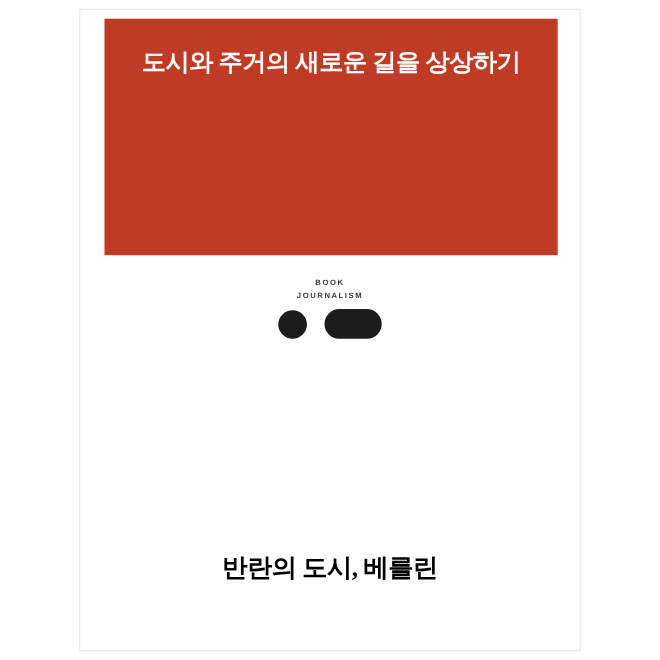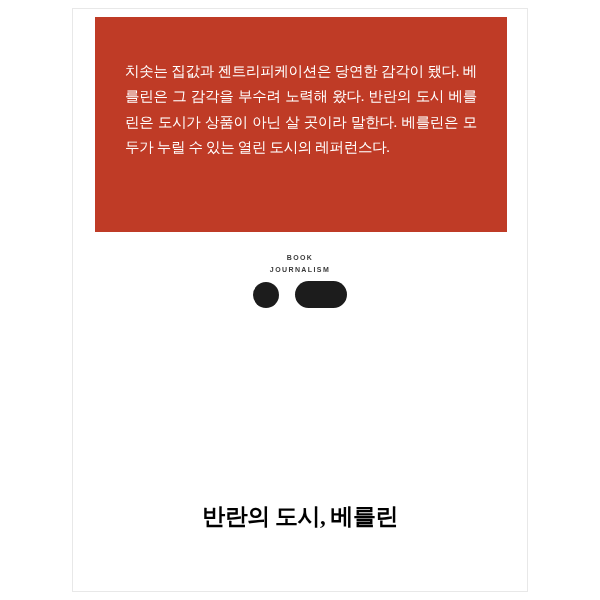--- a/index.html
+++ b/index.html
@@ -118,21 +118,21 @@
     font-family: "Liberation Serif", serif;
   }
 </style>
 </head>
 <body>
 
 <div class="page">
   <div class="cover">
 
     <div class="red-block">
-      <div class="cover-blurb">치솟는 집값과 젠트리피케이션은 당연한 감각이 됐다. 베를린은 그 감각을 부수려 노력해 왔다. 반란의 도시 베를린은 도시가 상품이 아닌 살 곳이라 말한다. 베를린은 모두가 누릴 수 있는 열린 도시의 레퍼런스다.</div>
+      <div class="cover-title">도시와 주거의 새로운 길을 상상하기</div>
     </div>
 
     <div class="imprint">
       <div>BOOK</div>
       <div>JOURNALISM</div>
     </div>
 
     <div class="marks">
       <div class="dot-circle"></div>
       <div class="dot-pill"></div>

